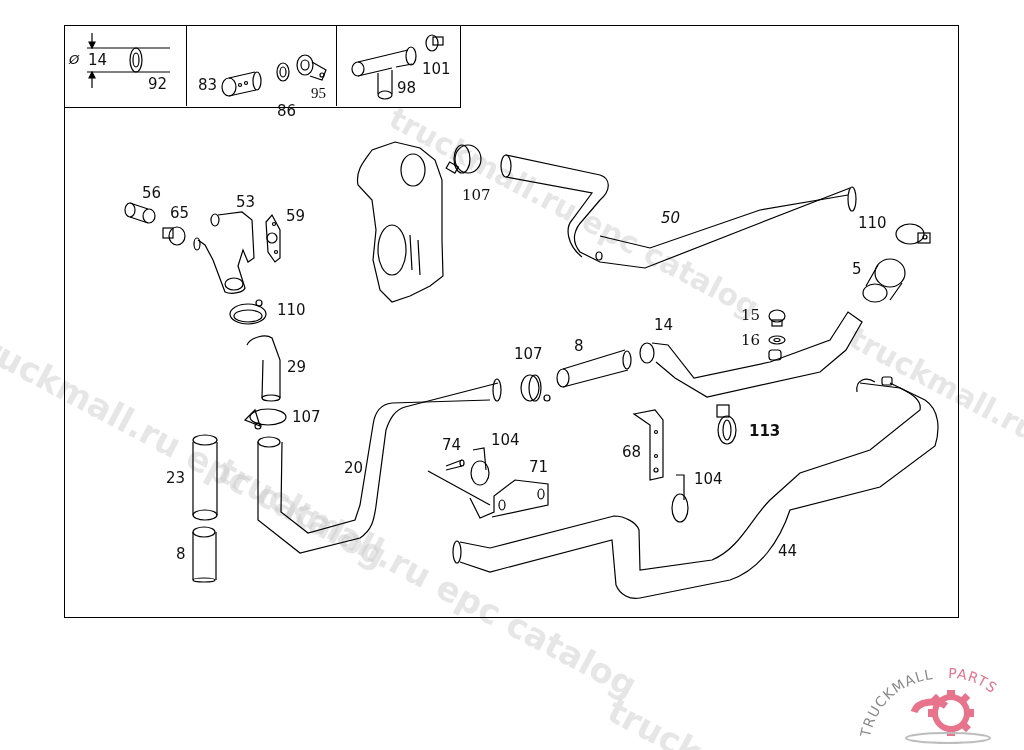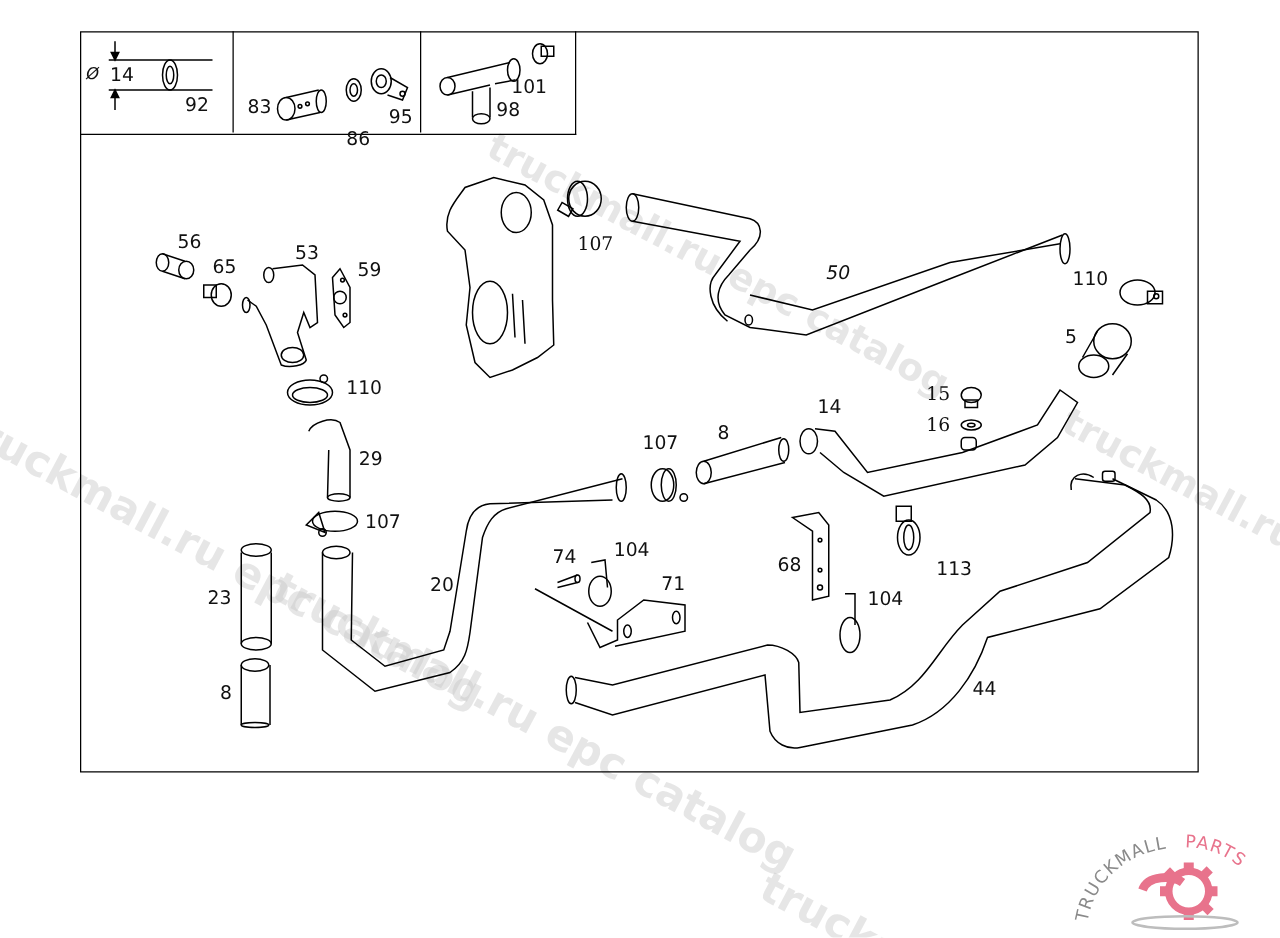--- a/index.html
+++ b/index.html
@@ -225,23 +225,23 @@
     <path d="M857,392 C855,380 866,376 875,382"></path>
     <rect x="882" y="377" width="10" height="8" rx="2"></rect>
   </g>
 </svg>
 
 <div class="lbl" style="left:69px;top:53px;font-size:13px;font-style:italic;">Ø</div>
 <div class="lbl" style="left:88px;top:53px;">14</div>
 <div class="lbl" style="left:148px;top:77px;">92</div>
 <div class="lbl" style="left:198px;top:78px;">83</div>
 <div class="lbl" style="left:277px;top:86px;margin-top:18px;">86</div>
-<div class="lbl" style="left:311px;top:86px;">95</div>
+<div class="lbl" style="left:311px;top:86px;font-family:Liberation Serif, serif;">95</div>
 <div class="lbl" style="left:397px;top:81px;">98</div>
-<div class="lbl" style="left:409px;top:62px;text-align:center;">101</div>
+<div class="lbl" style="left:422px;top:62px;text-align:center;">101</div>
 
 <div class="lbl" style="left:142px;top:186px;">56</div>
 <div class="lbl" style="left:170px;top:206px;">65</div>
 <div class="lbl" style="left:236px;top:195px;">53</div>
 <div class="lbl" style="left:286px;top:209px;">59</div>
 <div class="lbl" style="left:277px;top:303px;">110</div>
 <div class="lbl" style="left:287px;top:360px;">29</div>
 <div class="lbl" style="left:292px;top:410px;">107</div>
 <div class="lbl" style="left:166px;top:471px;">23</div>
 <div class="lbl" style="left:176px;top:547px;">8</div>
@@ -252,21 +252,21 @@
 <div class="lbl serif" style="left:741px;top:308px;">15</div>
 <div class="lbl serif" style="left:741px;top:333px;">16</div>
 <div class="lbl" style="left:654px;top:318px;">14</div>
 <div class="lbl" style="left:514px;top:347px;">107</div>
 <div class="lbl" style="left:574px;top:339px;">8</div>
 <div class="lbl" style="left:344px;top:461px;">20</div>
 <div class="lbl" style="left:442px;top:438px;">74</div>
 <div class="lbl" style="left:491px;top:433px;">104</div>
 <div class="lbl" style="left:529px;top:460px;">71</div>
 <div class="lbl" style="left:622px;top:445px;">68</div>
-<div class="lbl" style="left:749px;top:448px;">113</div>
+<div class="lbl" style="left:749px;top:424px;font-weight:bold;">113</div>
 <div class="lbl" style="left:694px;top:472px;">104</div>
 <div class="lbl" style="left:778px;top:544px;">44</div>
 
 <div id="logo">
   <svg width="166" height="90" viewBox="0 0 166 90">
     <defs>
       <path id="arcL" d="M12,78 C18,40 50,18 88,18"></path>
       <path id="arcR" d="M90,18 C125,18 150,40 156,78"></path>
     </defs>
     <text font-family="DejaVu Sans, sans-serif" font-size="14" fill="#8a8a8a" letter-spacing="1"><textPath href="#arcL">TRUCKMALL</textPath></text>

